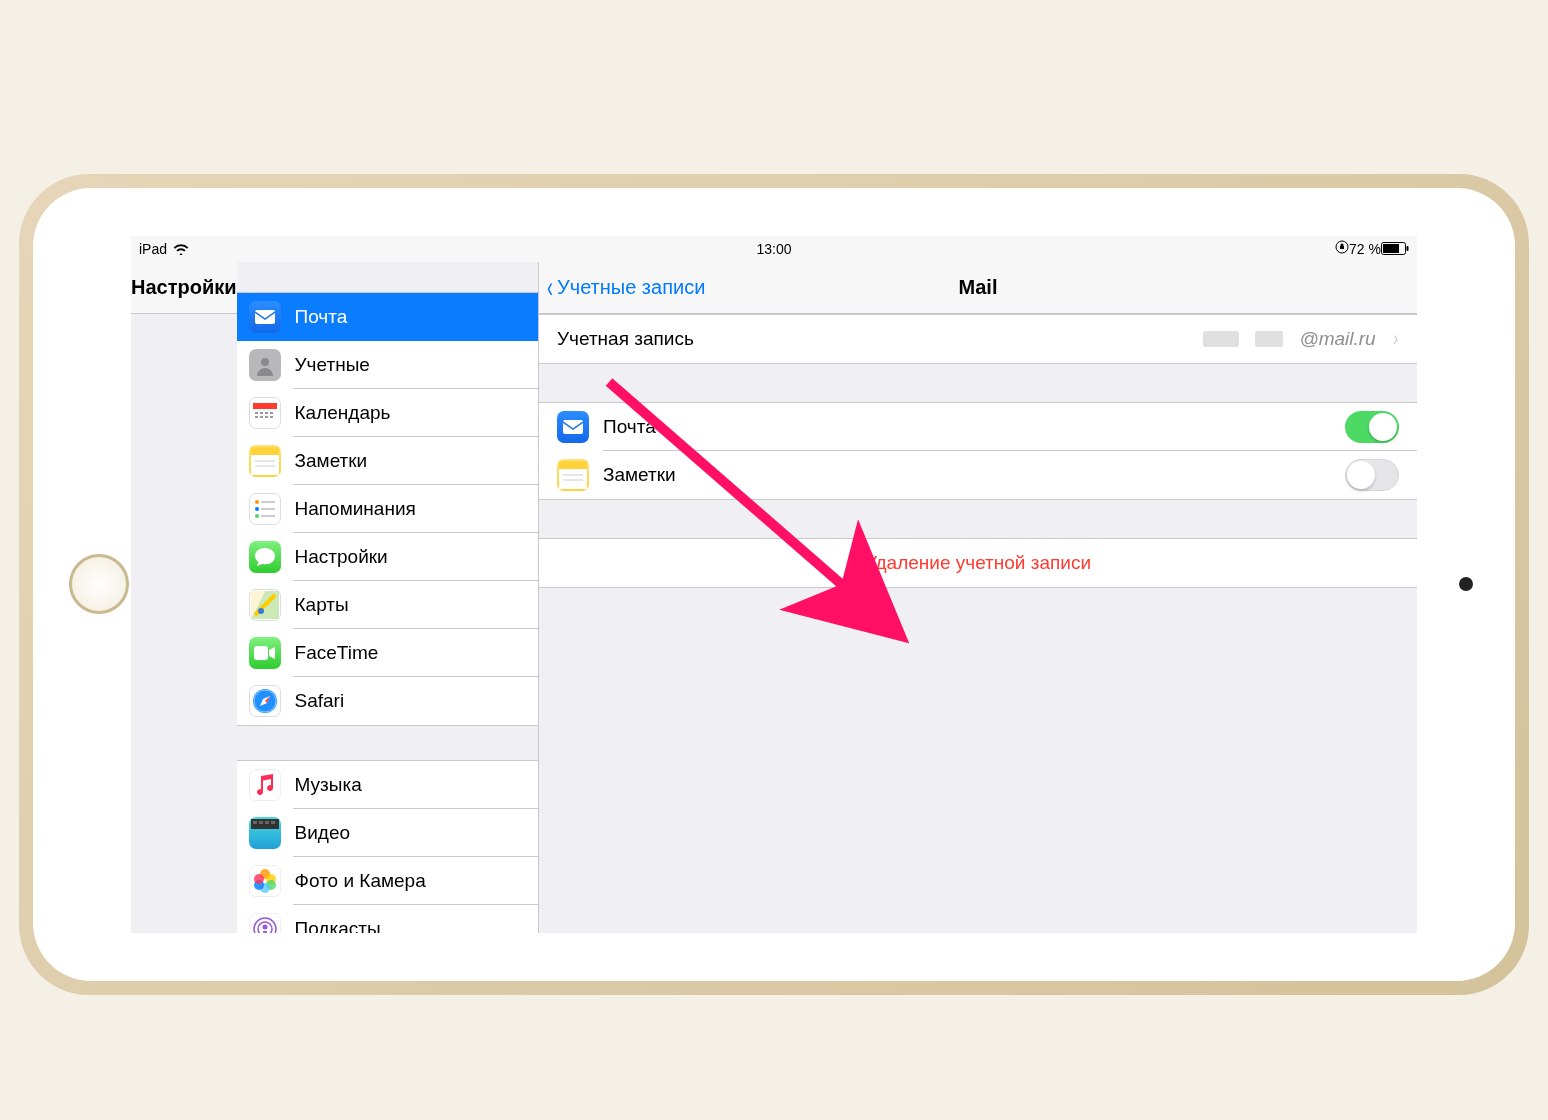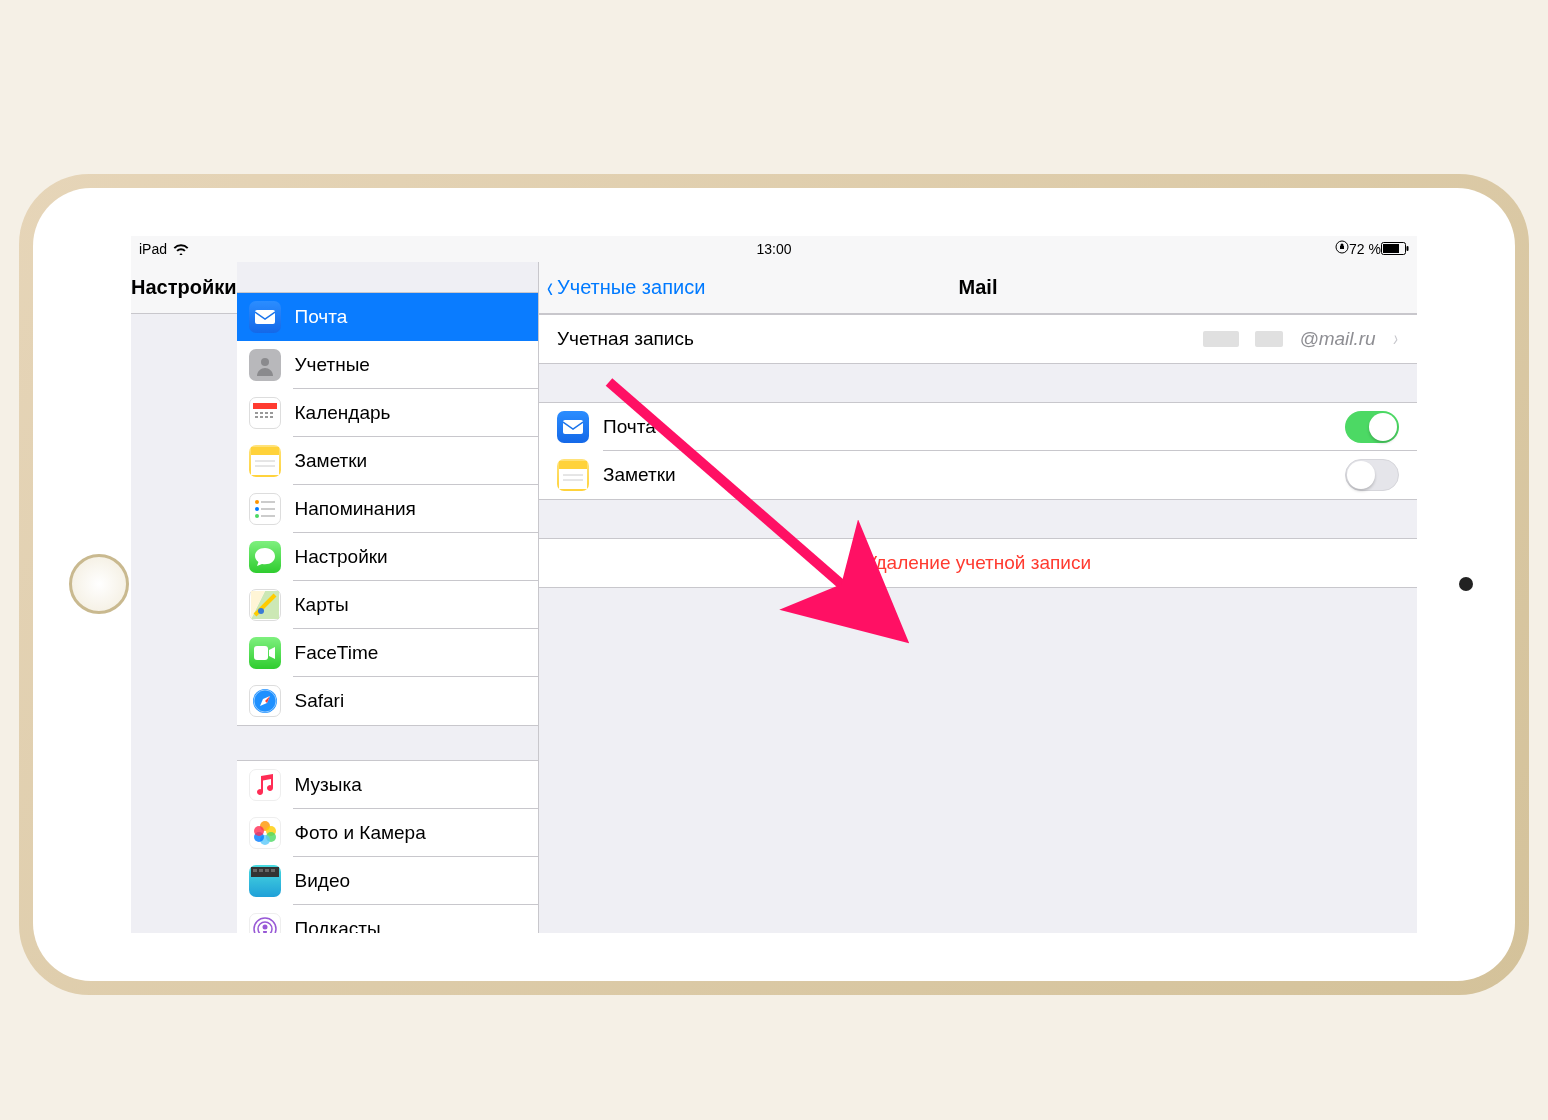--- a/index.html
+++ b/index.html
@@ -432,43 +432,43 @@
             <div class="list">
               <div class="row">
                 <div class="row-icon ic-music">
                   <svg width="20" height="22" viewBox="0 0 20 22">
                       <path d="M6 2l12-2v14a3 3 0 11-2-2.8V5L8 6.5V18a3 3 0 11-2-2.8z" fill="#ff2d55"></path>
                     </svg>
                 </div>
                 <span class="row-label">Музыка</span>
               </div>
               <div class="row">
+                <div class="row-icon ic-videos">
+                  <svg width="28" height="28" viewBox="0 0 28 28">
+                      <rect width="28" height="10" fill="#333"></rect>
+                      <rect x="2" y="2" width="4" height="3" fill="#666"></rect>
+                      <rect x="8" y="2" width="4" height="3" fill="#666"></rect>
+                      <rect x="14" y="2" width="4" height="3" fill="#666"></rect>
+                      <rect x="20" y="2" width="4" height="3" fill="#666"></rect>
+                    </svg>
+                </div>
+                <span class="row-label">Видео</span>
+              </div>
+              <div class="row">
                 <div class="row-icon ic-photos">
                   <svg width="26" height="26" viewBox="0 0 26 26">
                       <circle cx="13" cy="6" r="5" fill="#ff9500" opacity=".8"></circle>
                       <circle cx="19" cy="11" r="5" fill="#ffcc00" opacity=".8"></circle>
                       <circle cx="19" cy="17" r="5" fill="#4cd964" opacity=".8"></circle>
                       <circle cx="13" cy="20" r="5" fill="#5ac8fa" opacity=".8"></circle>
                       <circle cx="7" cy="17" r="5" fill="#007aff" opacity=".8"></circle>
                       <circle cx="7" cy="11" r="5" fill="#ff2d55" opacity=".8"></circle>
                     </svg>
                 </div>
                 <span class="row-label">Фото и Камера</span>
-              </div>
-              <div class="row">
-                <div class="row-icon ic-videos">
-                  <svg width="28" height="28" viewBox="0 0 28 28">
-                      <rect width="28" height="10" fill="#333"></rect>
-                      <rect x="2" y="2" width="4" height="3" fill="#666"></rect>
-                      <rect x="8" y="2" width="4" height="3" fill="#666"></rect>
-                      <rect x="14" y="2" width="4" height="3" fill="#666"></rect>
-                      <rect x="20" y="2" width="4" height="3" fill="#666"></rect>
-                    </svg>
-                </div>
-                <span class="row-label">Видео</span>
               </div>
               <div class="row">
                 <div class="row-icon ic-podcasts">
                   <svg width="24" height="24" viewBox="0 0 24 24">
                       <circle cx="12" cy="12" r="11" fill="none" stroke="#9859d6" stroke-width="1.5"></circle>
                       <circle cx="12" cy="12" r="7" fill="none" stroke="#9859d6" stroke-width="1.5"></circle>
                       <circle cx="12" cy="10" r="2.5" fill="#9859d6"></circle>
                       <path d="M10 14h4l-1 8h-2z" fill="#9859d6"></path>
                     </svg>
                 </div>

